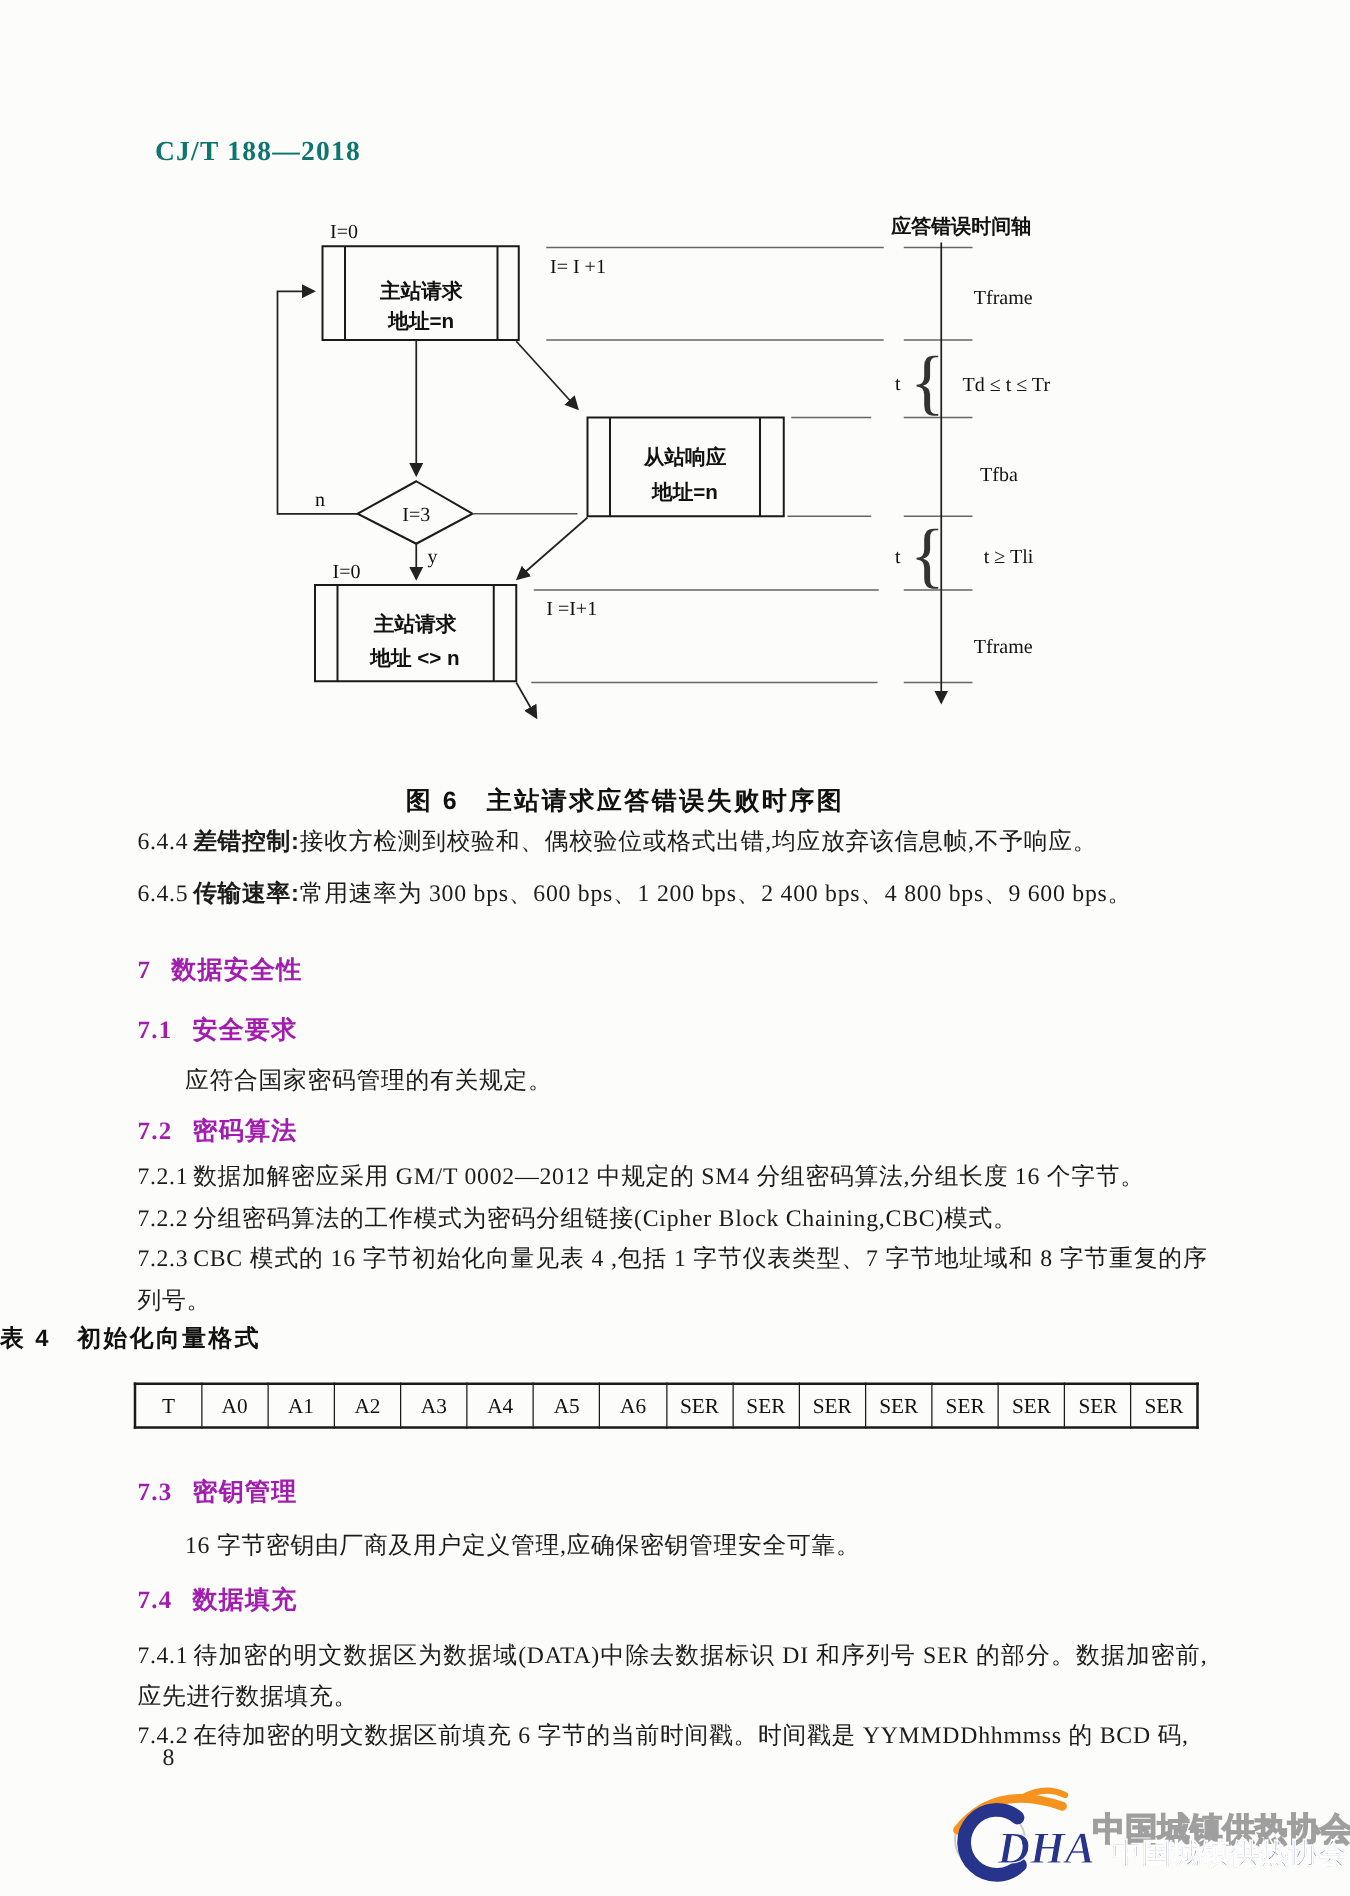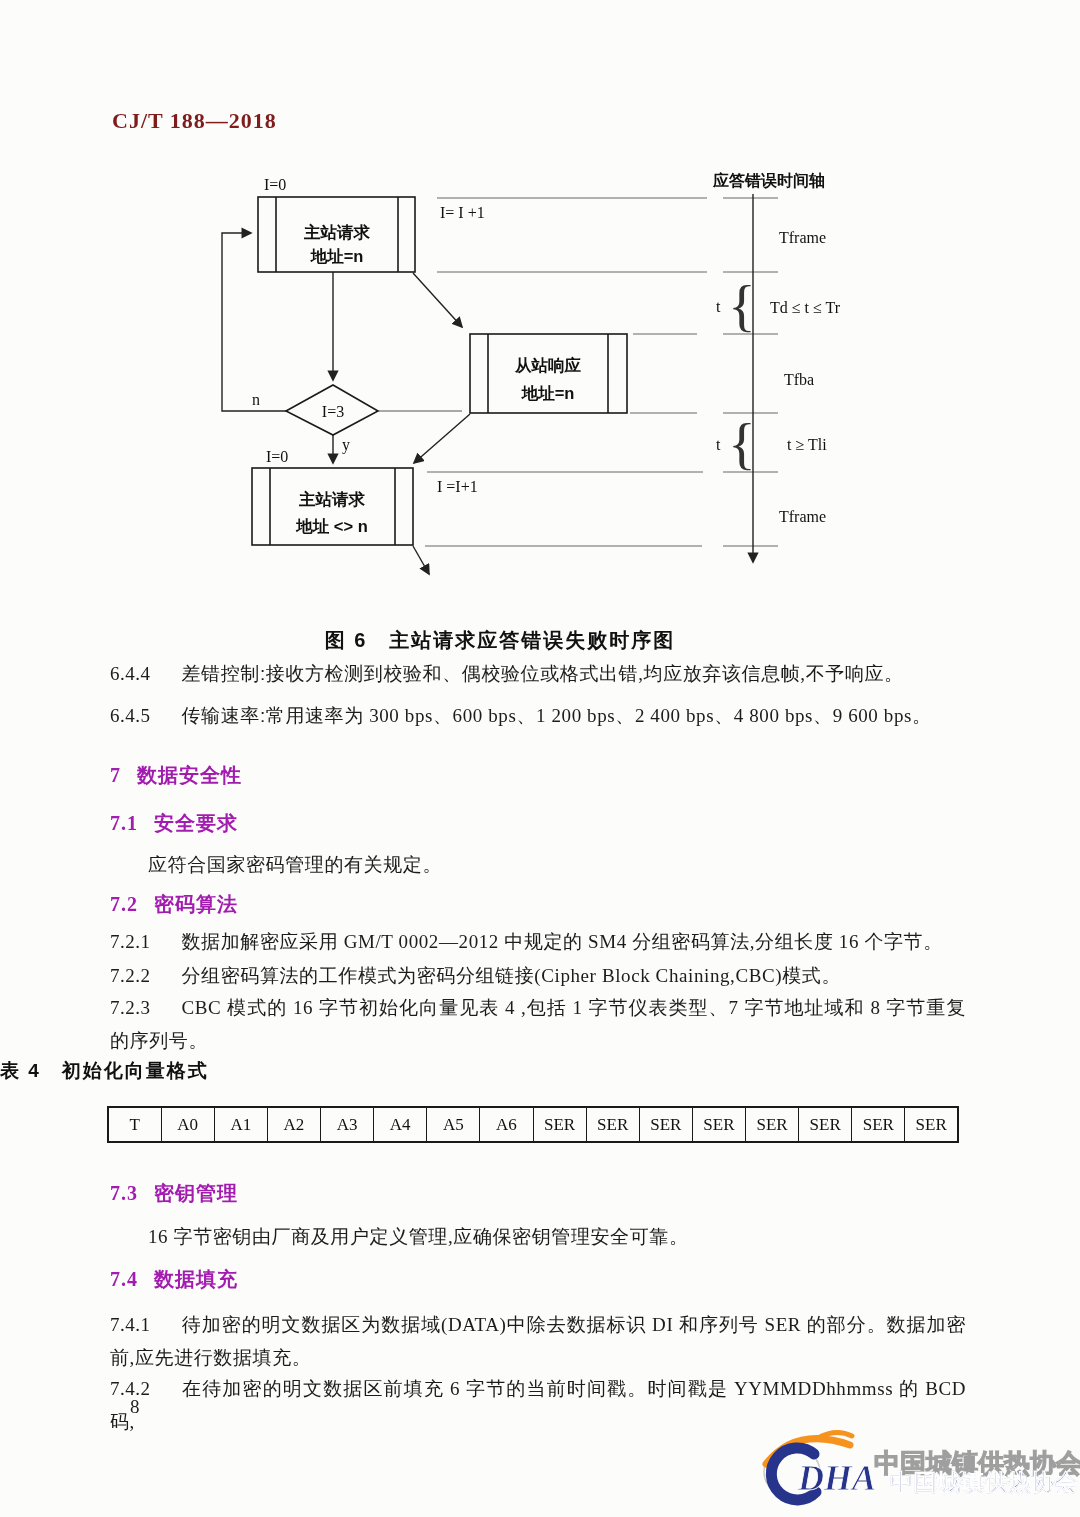--- a/index.html
+++ b/index.html
@@ -3,41 +3,41 @@
 <meta charset="utf-8">
 <style>
   html,body{margin:0;padding:0;}
   body{background:#e8e8e8;}
   .page{
     position:relative; width:1080px; height:1517px; margin:0 auto;
     background:#fcfcfb; overflow:hidden; color:#1c1c1c;
     font-family:"Liberation Serif", serif;
   }
   .doc-num{
-    position:absolute; left:112px; top:108px;
-    font:bold 22px "Liberation Serif", serif; letter-spacing:1px; color:#7f1d1d;
+    position:absolute; left:124px; top:108px;
+    font:bold 22px "Liberation Serif", serif; letter-spacing:1px; color:#0f766e;
   }
   
   .fc{ position:absolute; left:0; top:150px; }
   .fc-cjk{ font:bold 16.5px "Liberation Sans", sans-serif; fill:#111; }
   .fc-lbl{ font:16px "Liberation Serif", serif; fill:#111; }
   .fc-axis-title{ font:bold 16px "Liberation Sans", sans-serif; fill:#111; }
   .fc-brace{ font:400 58px "Liberation Serif", serif; fill:#333; }
   .fig-caption{
     position:absolute; left:0; top:606px; width:1000px; text-align:center;
     font:bold 20px "Liberation Sans", sans-serif; color:#111; letter-spacing:2px;margin-top:21px;
   }
   
   .clause{
     position:absolute; left:110px; width:856px;
     font-size:19px; line-height:33px; letter-spacing:0.6px;
     text-align:justify; color:#1c1c1c;
   }
-  .clause .num{ letter-spacing:0.5px; margin-right:31px; }
-  .clause .term{ font-family:"Liberation Sans", sans-serif; font-weight:normal; }
+  .clause .num{ letter-spacing:0.5px; margin-right:4px; }
+  .clause .term{ font-family:"Liberation Sans", sans-serif; font-weight:bold; }
   .indent{ left:148px; width:818px; }
   .heading{
     position:absolute; left:110px;
     font:bold 20px "Liberation Sans", sans-serif; color:#a21caf; letter-spacing:1px;
   }
   .heading .num{ margin-right:16px; font-family:"Liberation Serif", serif; }
   .tbl-title{
     position:absolute; left:0; top:1058px; width:1080px; text-align:left;
     font:bold 19px "Liberation Sans", sans-serif; color:#111; letter-spacing:2px;
   }

